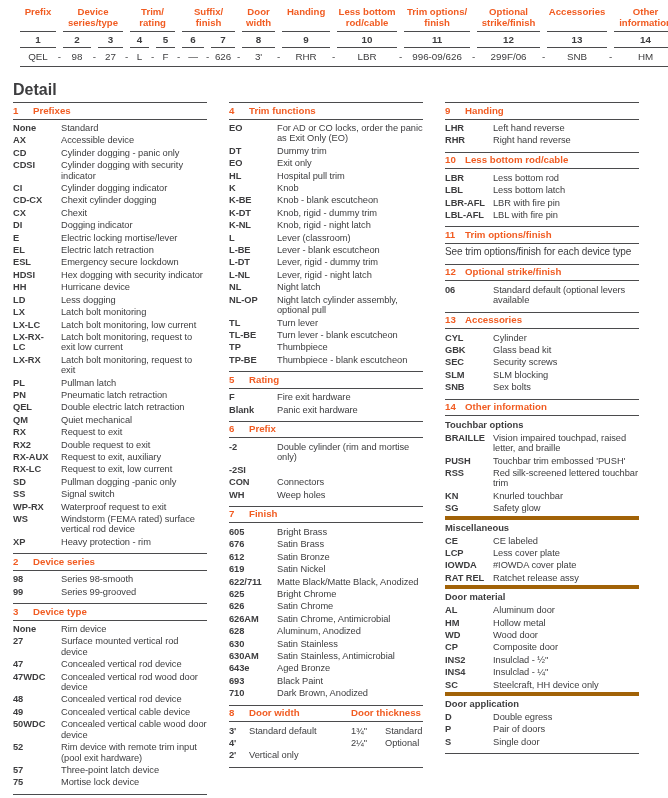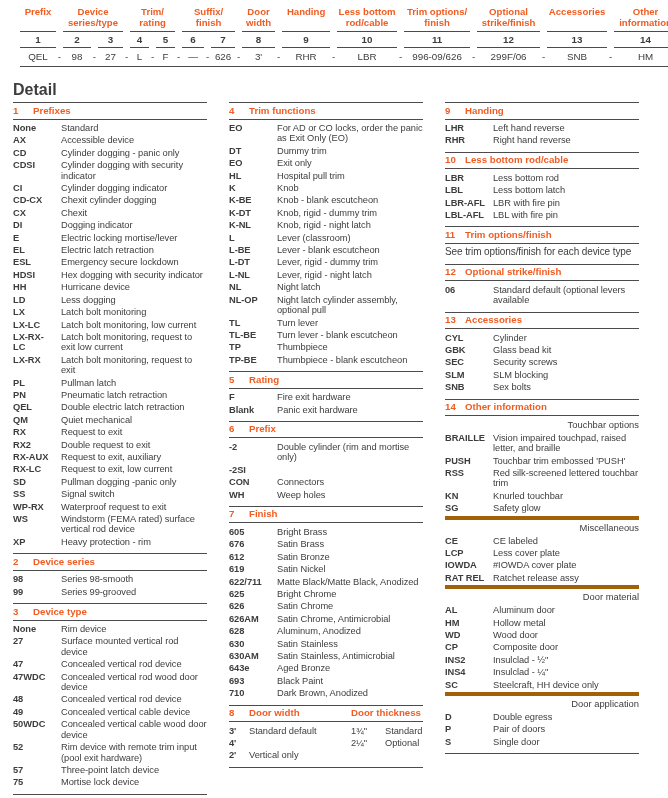--- a/index.html
+++ b/index.html
@@ -90,25 +90,24 @@
     margin: 1px 0 3px 0;
     letter-spacing: -0.1px;
   }
   .subgroup { }
   .subgroup + .subgroup {
     border-top: 4px solid #a16207;
     margin-top: 2px;
     padding-top: 3px;
   }
   .subhead {
-    font-weight: normal;
+    font-weight: bold;
     font-size: 9.4px;
     line-height: 10.5px;
     margin-bottom: 2.5px;
-    text-align: right;
   }
   .door-row {
     display: grid;
     grid-template-columns: 20px 102px 34px 1fr;
     font-size: 9.3px;
     line-height: 10.4px;
     margin-bottom: 2px;
     letter-spacing: -0.05px;
   }
   .door-row .code { font-weight: bold; }

